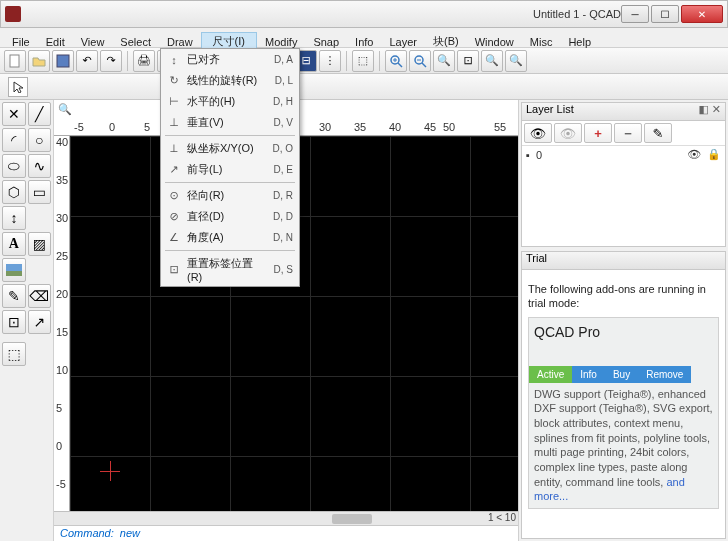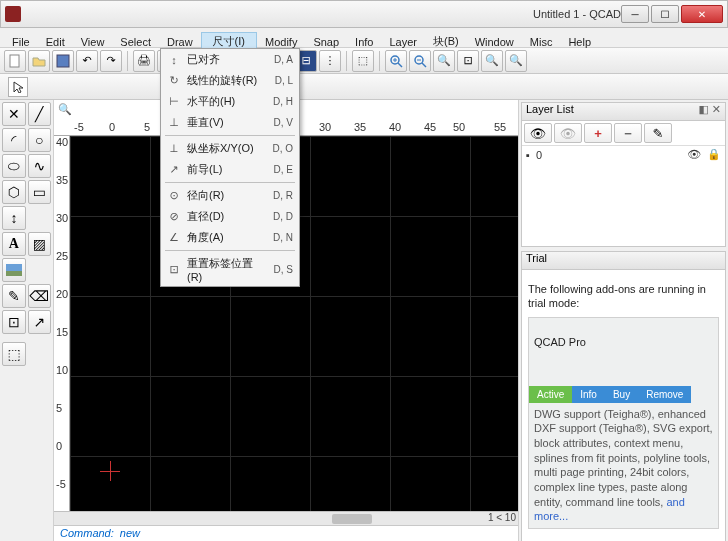--- a/index.html
+++ b/index.html
@@ -54,21 +54,21 @@
 .panel { border: 1px solid #c8c8c8; margin: 2px; background: #fff; }
 .panelhdr { height: 18px; background: linear-gradient(#f5f5f5,#e2e2e2); border-bottom: 1px solid #c8c8c8; display: flex; justify-content: space-between; padding: 0 4px; font-size: 11px; }
 .panelhdr .ctrls { display: flex; gap: 3px; font-size: 9px; color: #666; }
 .layertb { display: flex; gap: 2px; padding: 2px; border-bottom: 1px solid #ddd; }
 .layerbtn { width: 28px; height: 20px; border: 1px solid #c0c0c0; background: linear-gradient(#fff,#eee); border-radius: 2px; display: flex; align-items: center; justify-content: center; cursor: pointer; font-size: 13px; }
 .layerrow { display: flex; align-items: center; padding: 2px 4px; gap: 6px; font-size: 11px; color: #333; }
 .layerrow .eye { color: #333; }
 .layerlist-body { height: 100px; overflow: auto; }
 .trialpanel { flex: 1; padding: 6px; font-size: 10px; color: #222; overflow: auto; font-family: "SimSun", monospace; }
 .qcadpro { background: #eef0f0; border: 1px solid #d0d0d0; padding: 0; margin: 6px 0; }
-.qcadpro .title { padding: 18px 5px; font-family: Arial; font-size: 11px; }
+.qcadpro .title { padding: 6px 5px; font-family: Arial; font-size: 14px; }
 .qcadpro .tabs { display: flex; margin-top: 20px; }
 .qcadpro .tab { padding: 3px 8px; font-size: 10px; color: #fff; cursor: pointer; font-family: Arial; }
 .qcadpro .tab.active { background: #6bbf4a; }
 .qcadpro .tab.info { background: #3a8cd6; }
 .qcadpro .tab.buy { background: #3a8cd6; }
 .qcadpro .tab.remove { background: #3a8cd6; }
 .qcadpro .desc { padding: 4px 5px; font-size: 9px; color: #555; line-height: 1.3; font-family: Arial; }
 .qcadpro .desc a { color: #36c; }
 .trialpanel p { margin: 6px 0; line-height: 1.3; }
 .trialpanel a { color: #36c; text-decoration: none; }
@@ -229,21 +229,21 @@
         <span style="left: 55px;">0</span>
         <span style="left: 90px;">5</span>
         <span style="left: 125px;">10</span>
         <span style="left: 160px;">15</span>
         <span style="left: 195px;">20</span>
         <span style="left: 230px;">25</span>
         <span style="left: 265px;">30</span>
         <span style="left: 300px;">35</span>
         <span style="left: 335px;">40</span>
         <span style="left: 370px;">45</span>
-        <span style="left: 399px;">50</span>
+        <span style="left: 389px;">50</span>
         <span style="left: 440px;">55</span>
       </div>
     <div class="canvaswrap">
       <div class="ruler-v" id="ruler-v">
           <span style="top: 0px;">40</span>
           <span style="top: 38px;">35</span>
           <span style="top: 76px;">30</span>
           <span style="top: 114px;">25</span>
           <span style="top: 152px;">20</span>
           <span style="top: 190px;">15</span>

